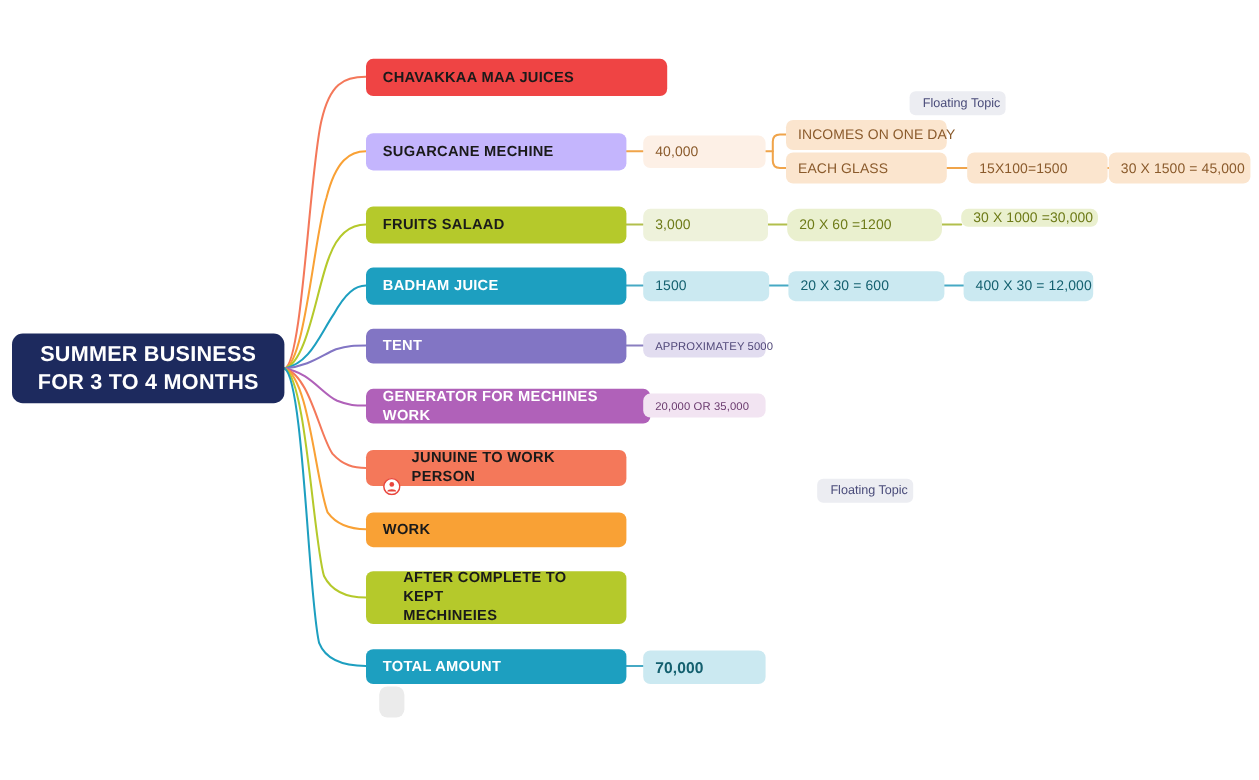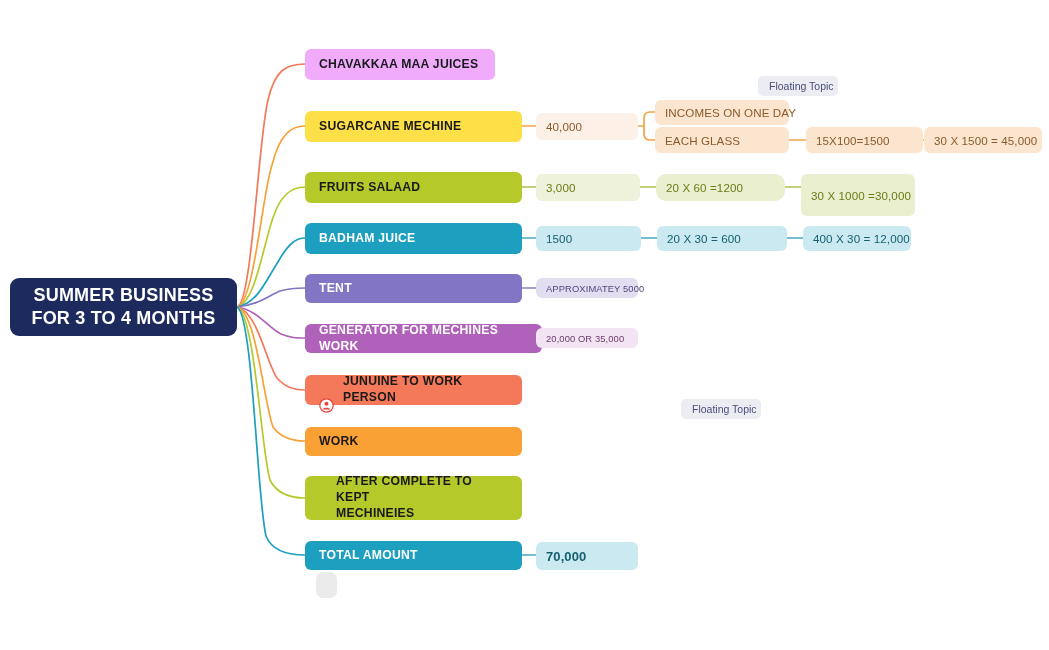--- a/index.html
+++ b/index.html
@@ -134,25 +134,25 @@
 
     <path d="M522,288 L536,288" stroke="#8a7fc0" stroke-width="1.7"></path>
     <path d="M522,338 L536,338" stroke="#a868b0" stroke-width="1.7"></path>
 
     <path d="M522,555 L536,555" stroke="#46a9c4" stroke-width="1.7"></path>
   </svg>
 
   <div class="node root" style="left:10px; top:278px; width:227px; height:58px;">SUMMER BUSINESS
 FOR 3 TO 4 MONTHS</div>
 
-  <div class="node topic dark-text" style="left:305px; top:49px; width:190px; height:31px; background:#f0abfc;">
+  <div class="node topic dark-text" style="left:305px; top:49px; width:251px; height:31px; background:#ef4444;">
     <span>CHAVAKKAA  MAA JUICES</span>
   </div>
 
-  <div class="node topic dark-text" style="left:305px; top:111px; width:217px; height:31px; background:#fde047;">
+  <div class="node topic dark-text" style="left:305px; top:111px; width:217px; height:31px; background:#c4b5fd;">
     <span>SUGARCANE  MECHINE</span>
   </div>
 
   <div class="node topic dark-text" style="left:305px; top:172px; width:217px; height:31px; background:#b5c92b;">
     <span>FRUITS SALAAD</span>
   </div>
 
   <div class="node topic light-text" style="left:305px; top:223px; width:217px; height:31px; background:#1d9fc0;">
     <span>BADHAM JUICE</span>
   </div>
@@ -210,21 +210,21 @@
   </div>
 
   <div class="node sub" style="left:536px; top:174px; width:104px; height:27px; background:#eef2db; color:#6d7a17;">
     <span>3,000</span>
   </div>
 
   <div class="node sub" style="left:656px; top:174px; width:129px; height:27px; background:#eaf0cf; color:#6d7a17;border-radius:10px;">
     <span>20 X 60 =1200</span>
   </div>
 
-  <div class="node sub" style="left:801px; top:174px; width:114px; height:42px; background:#eaf0cf; color:#6d7a17;">
+  <div class="node sub" style="left:801px; top:174px; width:114px; height:15px; background:#eaf0cf; color:#6d7a17;">
     <span>30 X 1000 =30,000</span>
   </div>
 
   <div class="node sub" style="left:536px; top:226px; width:105px; height:25px; background:#cbe9f1; color:#14606f;">
     <span>1500</span>
   </div>
 
   <div class="node sub" style="left:657px; top:226px; width:130px; height:25px; background:#cbe9f1; color:#14606f;">
     <span>20 X 30 = 600</span>
   </div>

